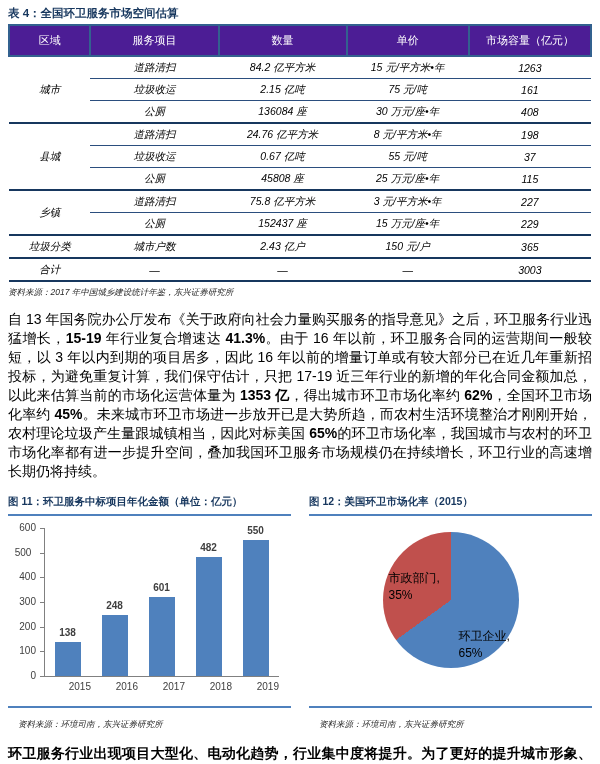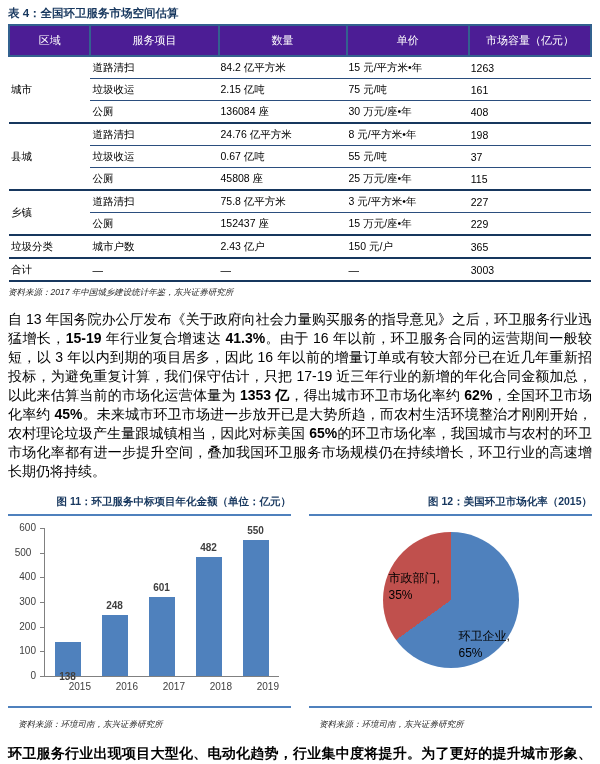--- a/index.html
+++ b/index.html
@@ -10,37 +10,37 @@
   }
   .tbl-title{
     color:#17375E;font-weight:bold;font-size:11.5px;padding:2px 0 3px 0;
   }
   table.market{width:100%;border-collapse:collapse;table-layout:fixed;}
   table.market thead th{
     background:#4c1d95;color:#ffffff;font-weight:normal;font-size:11px;
     padding:7px 2px;border:2px solid #33618F;
   }
   table.market tbody td{
-    font-size:10.5px;padding:3.5px 2px;
-    border-top:1px solid #2B4E7E;background:#fff;
+    font-size:10.5px;text-align:center;padding:3.5px 2px;
+    border-top:1px solid #2B4E7E;background:#fff;font-style:italic;
   }
   table.market tbody tr.group-start td{border-top:2px solid #17375E;}
   table.market{border-bottom:2px solid #17375E;}
   .source{
     font-size:8.5px;font-style:italic;color:#262626;margin-top:5px;
   }
   .para{
     font-size:14px;line-height:19px;text-align:justify;margin:11px 0 0 0;
   }
   .para.bold{font-weight:bold;}
   .figs{display:flex;gap:18px;margin-top:12px;}
   .fig{flex:1;min-width:0;}
   .fig-title{
     color:#17375E;font-weight:bold;font-size:10.5px;
-    padding:2px 0 5px 0;border-bottom:2px solid #4F81BD;text-align:right;
+    padding:2px 0 5px 0;border-bottom:2px solid #4F81BD;
   }
   .chart-area{position:relative;height:190px;border-bottom:2px solid #4F81BD;}
   .fig .source{margin-top:0;padding:11px 0 2px 10px;}
   .ytick-label{position:absolute;font-size:10px;color:#404040;text-align:right;width:26px;}
   .ytick-mark{position:absolute;width:4px;height:1px;background:#808080;}
   .bar{position:absolute;background:#4F81BD;}
   .bar-value{position:absolute;font-size:10px;font-weight:600;color:#404040;text-align:center;}
   .xtick-label{position:absolute;font-size:10px;color:#404040;text-align:right;}
   
   .pie{position:absolute;border-radius:50%;}
@@ -157,21 +157,21 @@
           <div class="ytick-mark" style="left: 32px; top: 110.667px;"></div>
           <div class="ytick-label" style="left: 2px; top: 80px;">300</div>
           <div class="ytick-mark" style="left: 32px; top: 86px;"></div>
           <div class="ytick-label" style="left: 2px; top: 55.3333px;">400</div>
           <div class="ytick-mark" style="left: 32px; top: 61.3333px;"></div>
           <div class="ytick-label" style="left: 2px; top: 30.6667px; text-align: center;">500</div>
           <div class="ytick-mark" style="left: 32px; top: 36.6667px;"></div>
           <div class="ytick-label" style="left: 2px; top: 6px;">600</div>
           <div class="ytick-mark" style="left: 32px; top: 12px;"></div>
           <div class="bar" style="left: 46.5px; top: 125.96px; width: 26px; height: 34.04px; background: rgb(79, 129, 189);"></div>
-          <div class="bar-value" style="left: 36px; top: 110.96px; width: 47px; margin-top: 44px;">138</div>
+          <div class="bar-value" style="left: 36px; top: 110.96px; width: 47px;">138</div>
           <div class="xtick-label" style="left: 36px; top: 165px; width: 47px;">2015</div>
           <div class="bar" style="left: 93.5px; top: 98.8267px; width: 26px; height: 61.1733px; background: rgb(79, 129, 189);"></div>
           <div class="bar-value" style="left: 83px; top: 83.8267px; width: 47px;">248</div>
           <div class="xtick-label" style="left: 83px; top: 165px; width: 47px;">2016</div>
           <div class="bar" style="left: 140.5px; top: 80.82px; width: 26px; height: 79.18px; background: rgb(79, 129, 189);"></div>
           <div class="bar-value" style="left: 130px; top: 65.82px; width: 47px;">601</div>
           <div class="xtick-label" style="left: 130px; top: 165px; width: 47px;">2017</div>
           <div class="bar" style="left: 187.5px; top: 41.1067px; width: 26px; height: 118.893px; background: rgb(79, 129, 189);"></div>
           <div class="bar-value" style="left: 177px; top: 26.1067px; width: 47px;">482</div>
           <div class="xtick-label" style="left: 177px; top: 165px; width: 47px;">2018</div>

